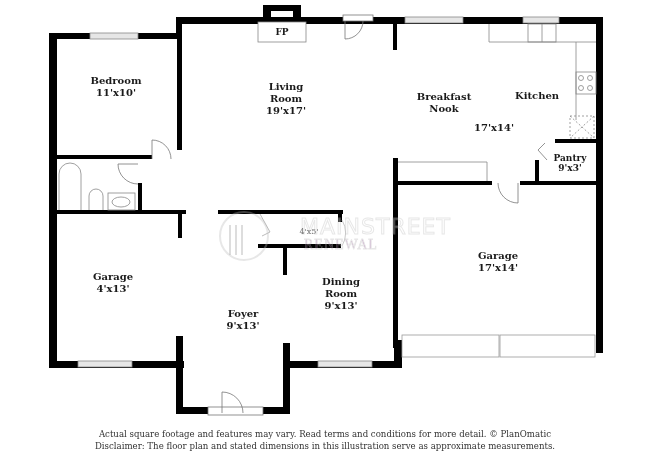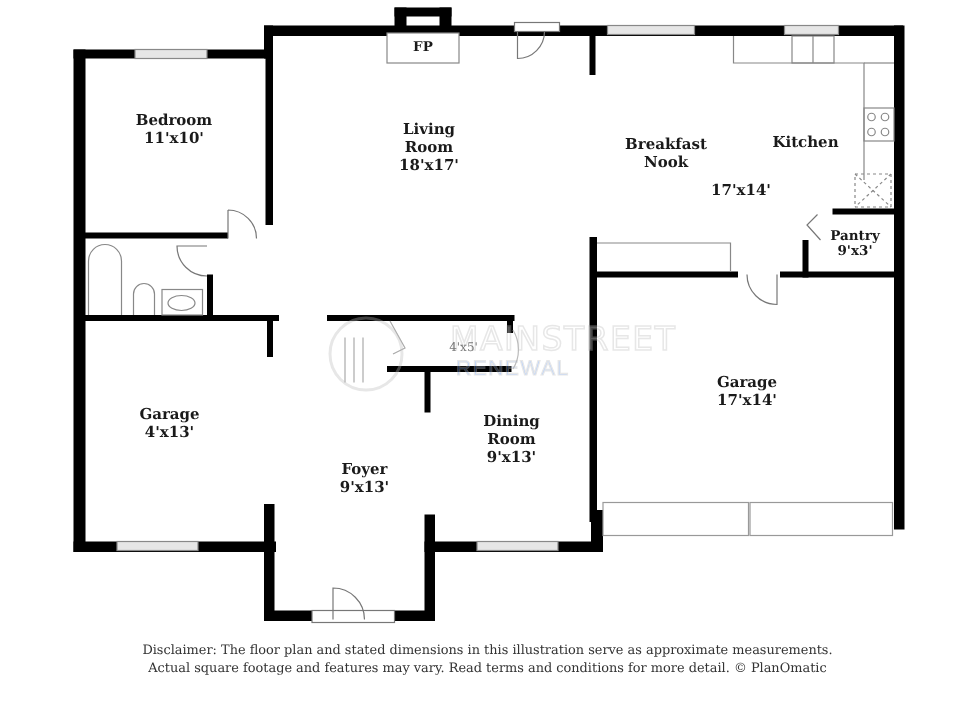--- a/index.html
+++ b/index.html
@@ -4,21 +4,21 @@
 <style>
   html,body{margin:0;padding:0;background:#ffffff;}
   body{width:650px;height:473px;position:relative;overflow:hidden;font-family:"DejaVu Serif","Liberation Serif",serif;}
   #plan{position:absolute;left:0;top:0;width:650px;height:473px;}
   .label{position:absolute;text-align:center;font-family:"DejaVu Serif","Liberation Serif",serif;font-weight:bold;color:#1a1a1a;font-size:10px;line-height:12px;transform:translateX(-50%);white-space:nowrap;}
   .label .dim{display:block;font-weight:bold;}
   .small{font-size:9px;line-height:10px;}
   .disclaimer{position:absolute;left:0;width:650px;top:428px;text-align:center;font-family:"DejaVu Serif","Liberation Serif",serif;font-size:8.6px;line-height:12px;color:#333;}
   .watermark{position:absolute;left:218px;top:210px;width:225px;height:52px;opacity:0.35;pointer-events:none;}
   .watermark .wm-title{position:absolute;left:62px;top:4px;font-family:"DejaVu Sans","Liberation Sans",sans-serif;font-size:22px;letter-spacing:1px;color:#fff;margin-left:20px;-webkit-text-stroke:1px #bbb;}
-  .watermark .wm-sub{position:absolute;left:86px;top:27px;font-family:Liberation Sans, sans-serif;font-size:14px;letter-spacing:1px;color:#3b82f6;-webkit-text-stroke:0.8px #bbb;}
+  .watermark .wm-sub{position:absolute;left:86px;top:27px;font-family:Liberation Serif, serif;font-size:14px;letter-spacing:1px;color:#701a75;-webkit-text-stroke:0.8px #bbb;}
 </style>
 </head>
 <body>
 
 <svg id="plan" viewBox="0 0 650 473" xmlns="http://www.w3.org/2000/svg">
 
   <g fill="#000">
 
     <rect x="49" y="33" width="133" height="6"></rect>
 
@@ -155,21 +155,21 @@
 </div>
 
 <div class="label" style="left:116px;top:75px;">
   <span>Bedroom</span>
   <span class="dim">11'x10'</span>
 </div>
 
 <div class="label" style="left:286px;top:81px;">
   <span class="dim">Living</span>
   <span class="dim">Room</span>
-  <span class="dim">18'x17'</span>
+  <span class="dim">19'x17'</span>
 </div>
 
 <div class="label" style="left:444px;top:91px;">
   <span class="dim">Breakfast</span>
   <span class="dim">Nook</span>
 </div>
 
 <div class="label" style="left:537px;top:90px;">
   <span>Kitchen</span>
 </div>
@@ -206,15 +206,15 @@
 
 <div class="label small" style="left:309px;top:227px;color:#777;font-weight:normal;font-size:8px;">
   <span>4'x5'</span>
 </div>
 
 <div class="label small" style="left:282px;top:27px;">
   <span>FP</span>
 </div>
 
 <div class="disclaimer">
+  <div>Actual square footage and features may vary. Read terms and conditions for more detail. © PlanOmatic</div>
   <div>Disclaimer: The floor plan and stated dimensions in this illustration serve as approximate measurements.</div>
-  <div>Actual square footage and features may vary. Read terms and conditions for more detail. © PlanOmatic</div>
 </div>
 
 </body></html>

